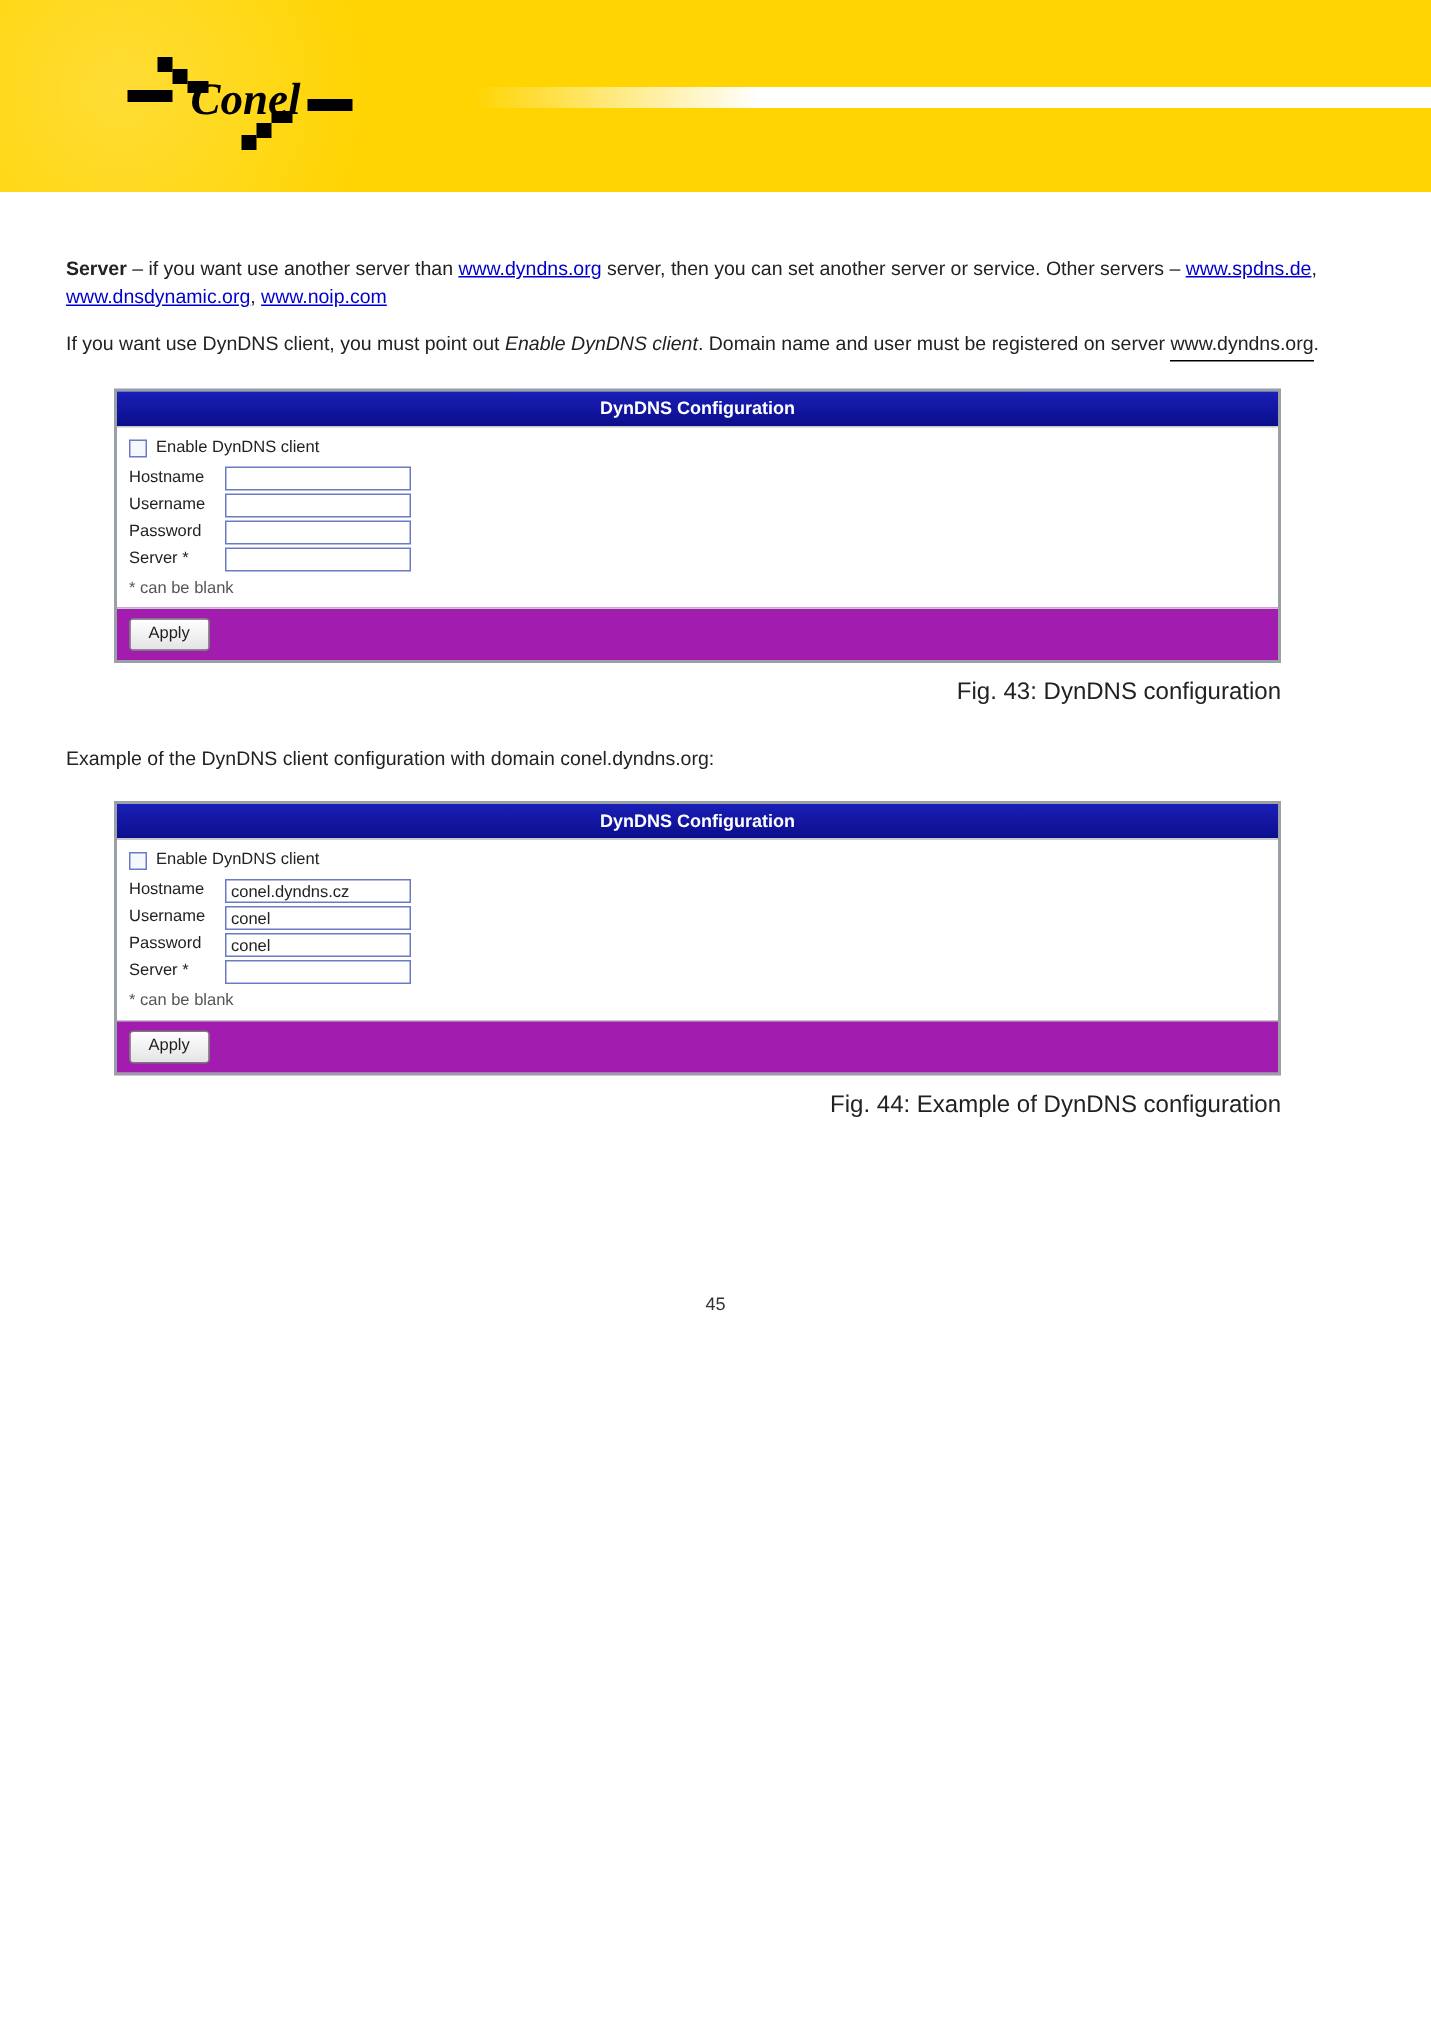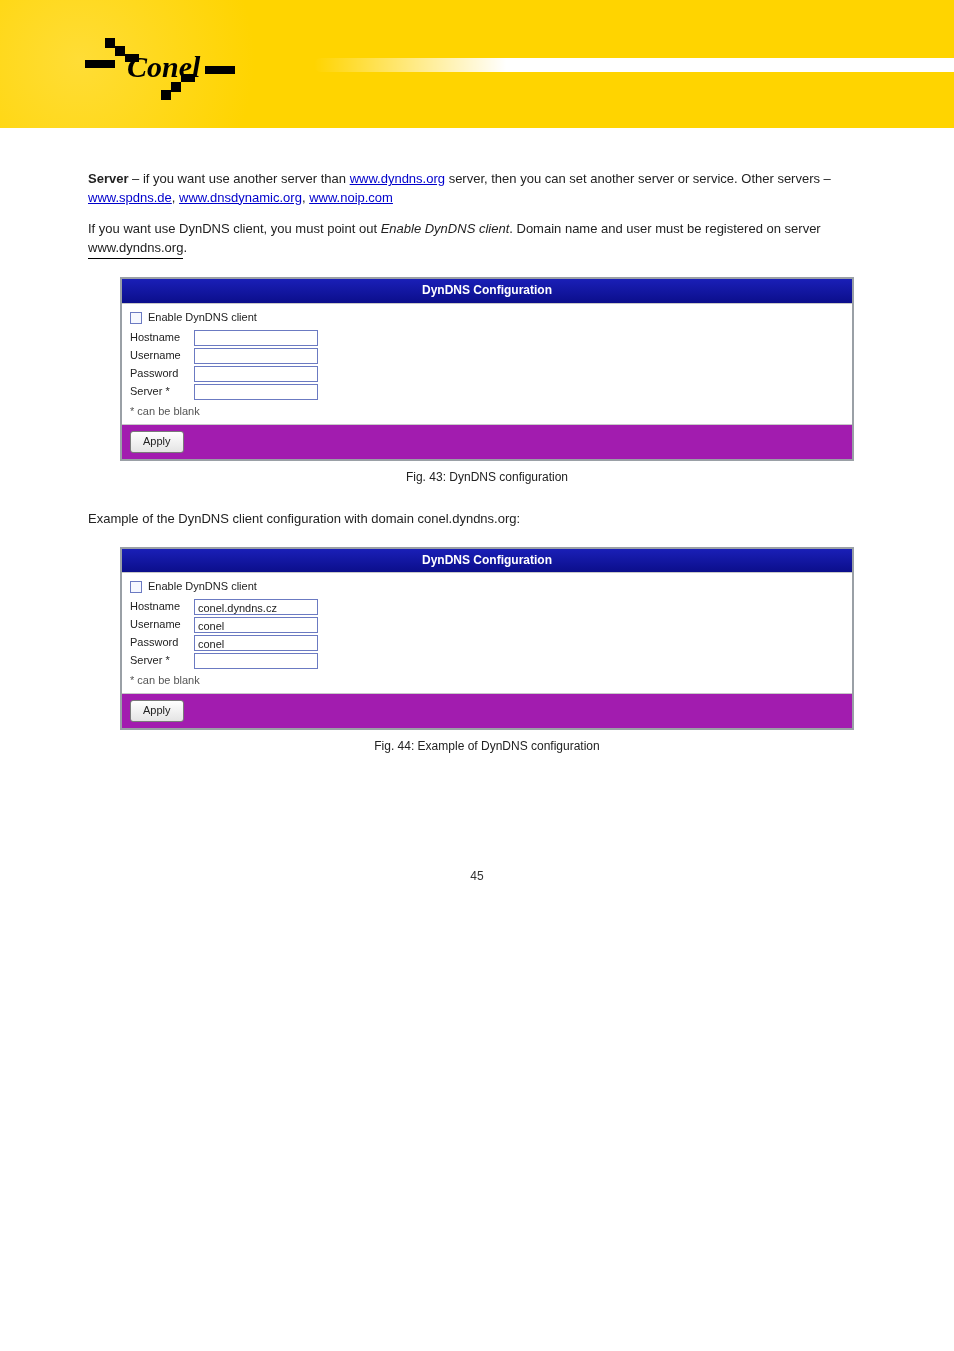--- a/index.html
+++ b/index.html
@@ -48,21 +48,21 @@
     left: 42px;
     top: 22px;
     color: #000;
   }
   .pixel-block {
     width: 10px; height: 10px;
     background: #000;
     position: absolute;
   }
   .content {
-    padding: 30px 60px 40px 88px;
+    padding: 30px 60px 40px 44px;
     font-size: 13px;
     line-height: 1.45;
   }
   .content a {
     color: #0000cc;
     text-decoration: underline;
   }
   .para {
     margin: 12px 0;
   }
@@ -139,22 +139,22 @@
   .fake-btn {
     display: inline-block;
     border: 1px solid #7a7a7a;
     border-radius: 3px;
     background: linear-gradient(#ffffff, #e4e4e4);
     padding: 2px 12px;
     font-size: 11px;
     color: #222;
   }
   .caption {
-    text-align: center;
-    font-size: 12px;
+    text-align: right;
+    font-size: 16px;
     margin-top: 8px;
   }
   .page-num {
     text-align: center;
     font-size: 12px;
     padding: 50px 0 20px 0;
     color: #333;
   }
 </style>
 </head>

